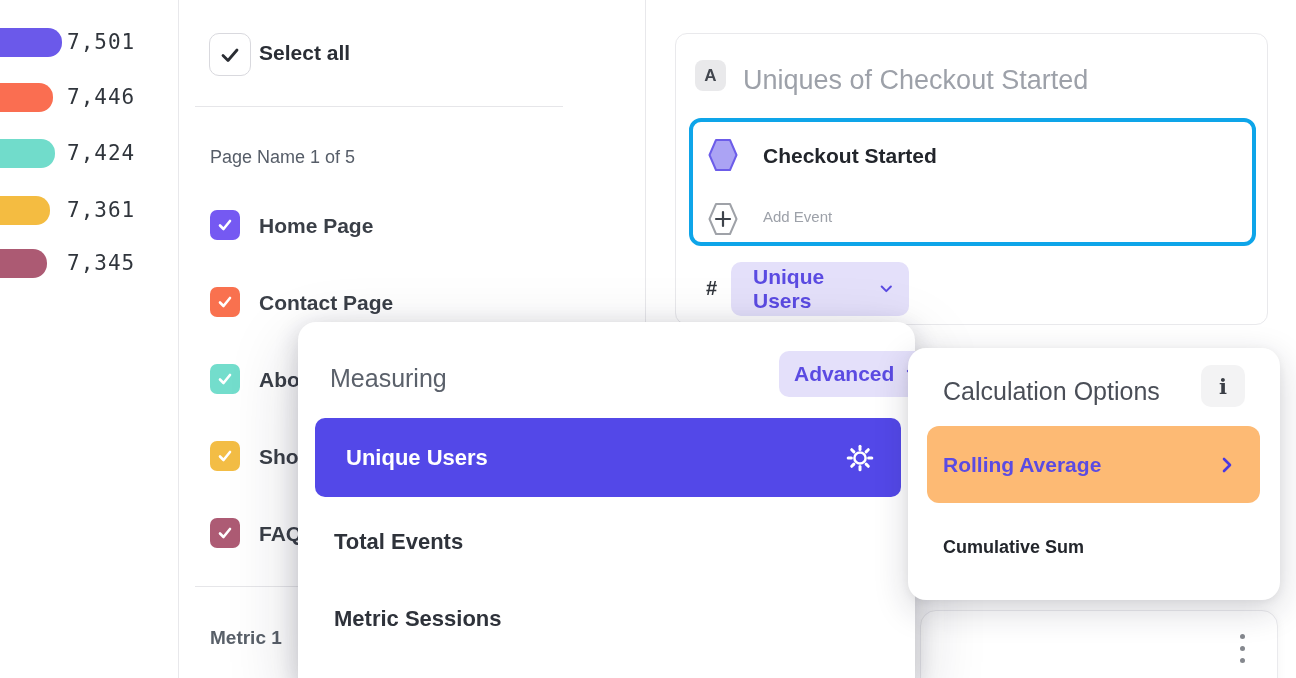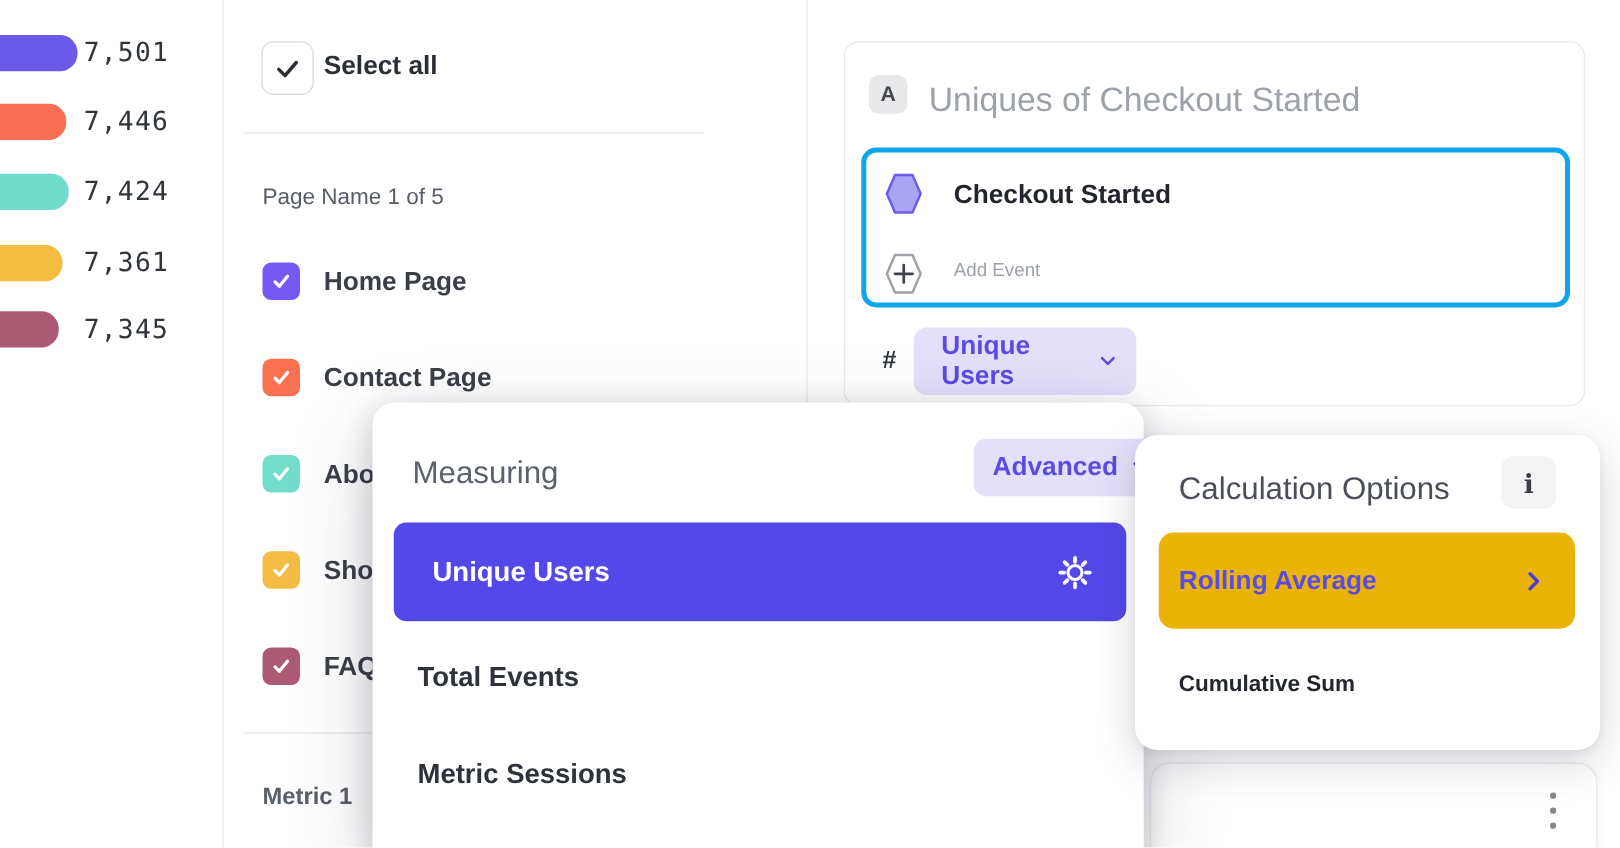--- a/index.html
+++ b/index.html
@@ -249,21 +249,21 @@
   </div>
 
   <span class="menu-option" style="top:207px">Total Events</span>
   <span class="menu-option" style="top:284px">Metric Sessions</span>
 </div>
 
 <div class="calc-menu">
   <span class="calc-title">Calculation Options</span>
   <div class="info-badge">i</div>
 
-  <div class="calc-row-highlight" style="background-color: #eab308;">
+  <div class="calc-row-highlight" style="background-color: #fdba74;">
     <span style="color: rgb(91, 75, 226);">Rolling Average</span>
     <svg width="10" height="16" viewBox="0 0 10 16">
       <polyline points="2,2 8,8 2,14" fill="none" stroke="#4b39e0" stroke-width="2.6" stroke-linecap="round" stroke-linejoin="round"></polyline>
     </svg>
   </div>
 
   <span class="calc-option">Cumulative Sum</span>
 </div>
 
 </body></html>

